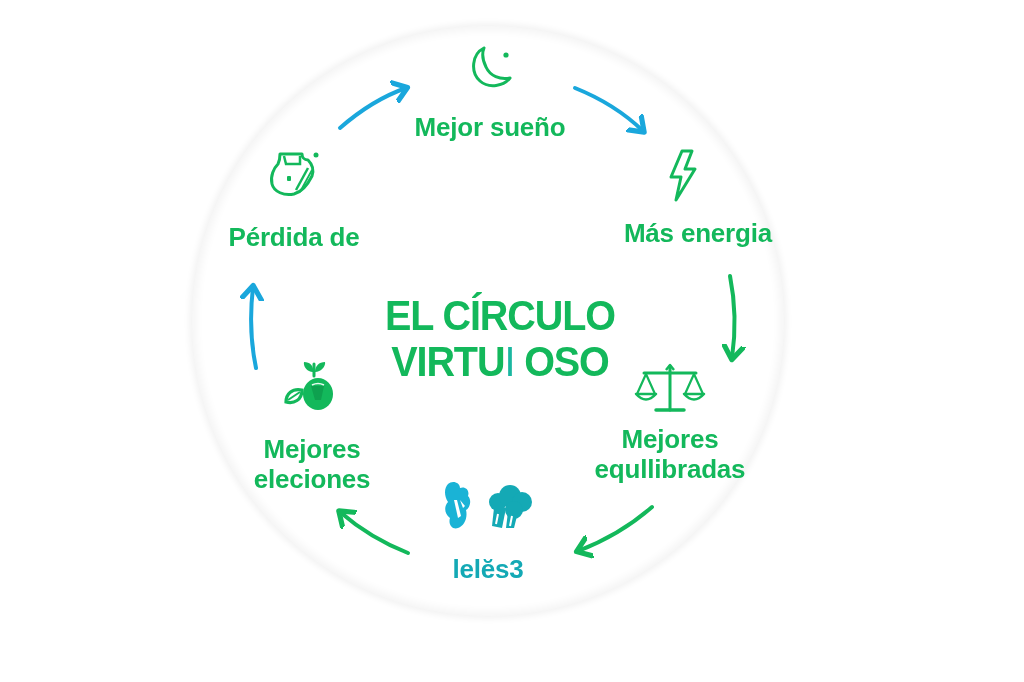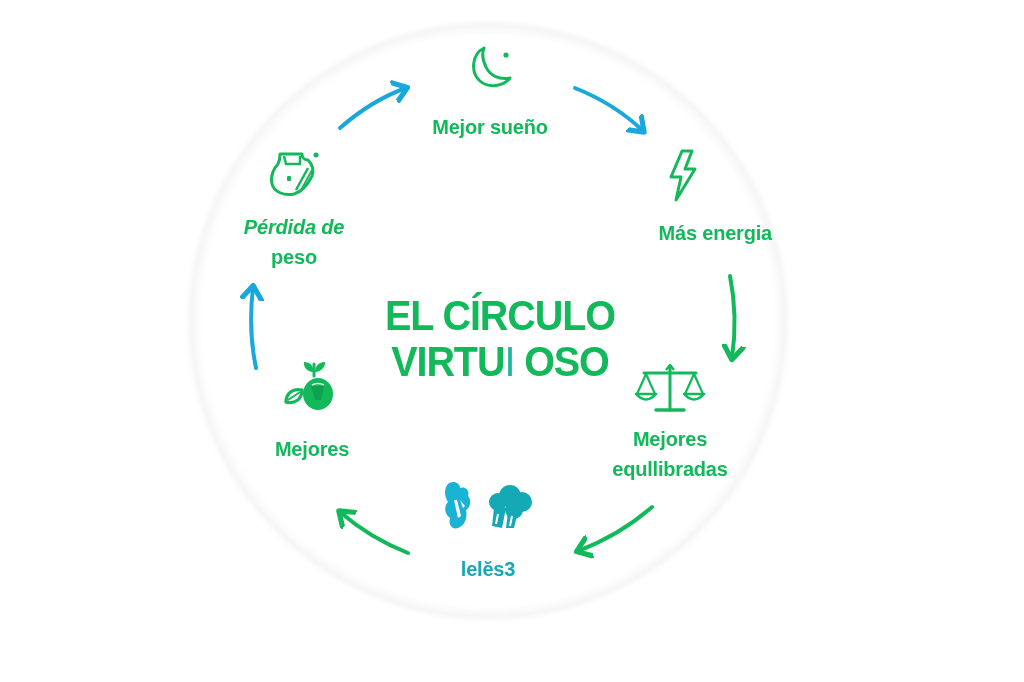--- a/index.html
+++ b/index.html
@@ -8,21 +8,21 @@
     font-family: "Liberation Sans", "DejaVu Sans", sans-serif;
   }
   .ring {
     position: absolute; left: 192px; top: 26px; width: 592px; height: 590px; border-radius: 50%;
     background: #ffffff;
     box-shadow: 0 0 6px 3px rgba(0,0,0,0.05), inset 0 0 8px 4px rgba(0,0,0,0.045);
   }
   .arrows { position: absolute; left: 0; top: 0; width: 1024px; height: 682px; }
   .node { position: absolute; text-align: center; }
   .label {
-    font-weight: bold; font-size: 20px; line-height: 30px; color: #13b85b; letter-spacing: -0.2px;
+    font-weight: bold; font-size: 26px; line-height: 30px; color: #13b85b; letter-spacing: -0.2px;
     display: block; white-space: nowrap;
   }
   .label.teal { color: #14a9b5; }
   .icon { display: block; margin: 0 auto; }
   .title {
     position: absolute; left: 370px; top: 292px; width: 260px; text-align: center;
     font-weight: bold; font-size: 43px; line-height: 46px; color: #13b85b; letter-spacing: -1.2px;
     font-family: "Liberation Sans", sans-serif; transform: scaleX(0.92); transform-origin: center;
   }
   .title .line { display: block; white-space: nowrap; }
@@ -118,26 +118,26 @@
     <path d="M34,4 L34,16" stroke="#13b85b" stroke-width="3" stroke-linecap="round"></path>
     <path d="M33,12 C27,12 23,6 24,2 C30,2 34,6 33,12 Z" fill="#13b85b"></path>
     <path d="M35,12 C41,12 46,6 45,2 C39,2 35,6 35,12 Z" fill="#13b85b"></path>
     <ellipse cx="38" cy="34" rx="15" ry="16" fill="#13b85b"></ellipse>
     <path d="M31,26 L44,26 L41,40 L35,40 Z" fill="#0ea14f"></path>
     <path d="M32,25 Q38,22 44,25" stroke="#e7f8ee" stroke-width="1.6" fill="none"></path>
     <path d="M22,30 C12,28 6,34 6,42 C14,44 22,40 22,30 Z" fill="none" stroke="#13b85b" stroke-width="3.2"></path>
     <path d="M8,40 L20,32" stroke="#13b85b" stroke-width="2"></path>
   </svg>
   <span class="label" style="margin-top:22px;">Mejores</span>
+  <span class="label">eleciones</span>
 </div>
 
 <div class="node" style="left:204px; top:148px; width:180px;">
   <svg class="icon" width="64" height="50" viewBox="0 0 64 50">
     <path d="M18,6 L40,6 C40,9 42,12 46,12 C50,16 52,22 50,28 C46,36 40,44 32,46 C22,48 12,44 10,36 C8,28 12,20 16,16 C18,12 18,9 18,6 Z" fill="none" stroke="#13b85b" stroke-width="3" stroke-linejoin="round"></path>
     <path d="M22,8 L24,16 L38,16 L38,8" fill="none" stroke="#13b85b" stroke-width="2.5"></path>
     <path d="M46,20 L34,42" stroke="#13b85b" stroke-width="2.5"></path>
     <path d="M50,22 L38,44" stroke="#13b85b" stroke-width="1.8"></path>
     <rect x="25" y="28" width="4" height="5" rx="1" fill="#13b85b"></rect>
     <circle cx="54" cy="7" r="2.5" fill="#13b85b"></circle>
   </svg>
-  <span class="label" style="margin-top:14px;font-style:italic;">Pérdida de</span>
-  <span class="label">peso</span>
+  <span class="label" style="margin-top:24px;">Pérdida de</span>
 </div>
 
 </body></html>

